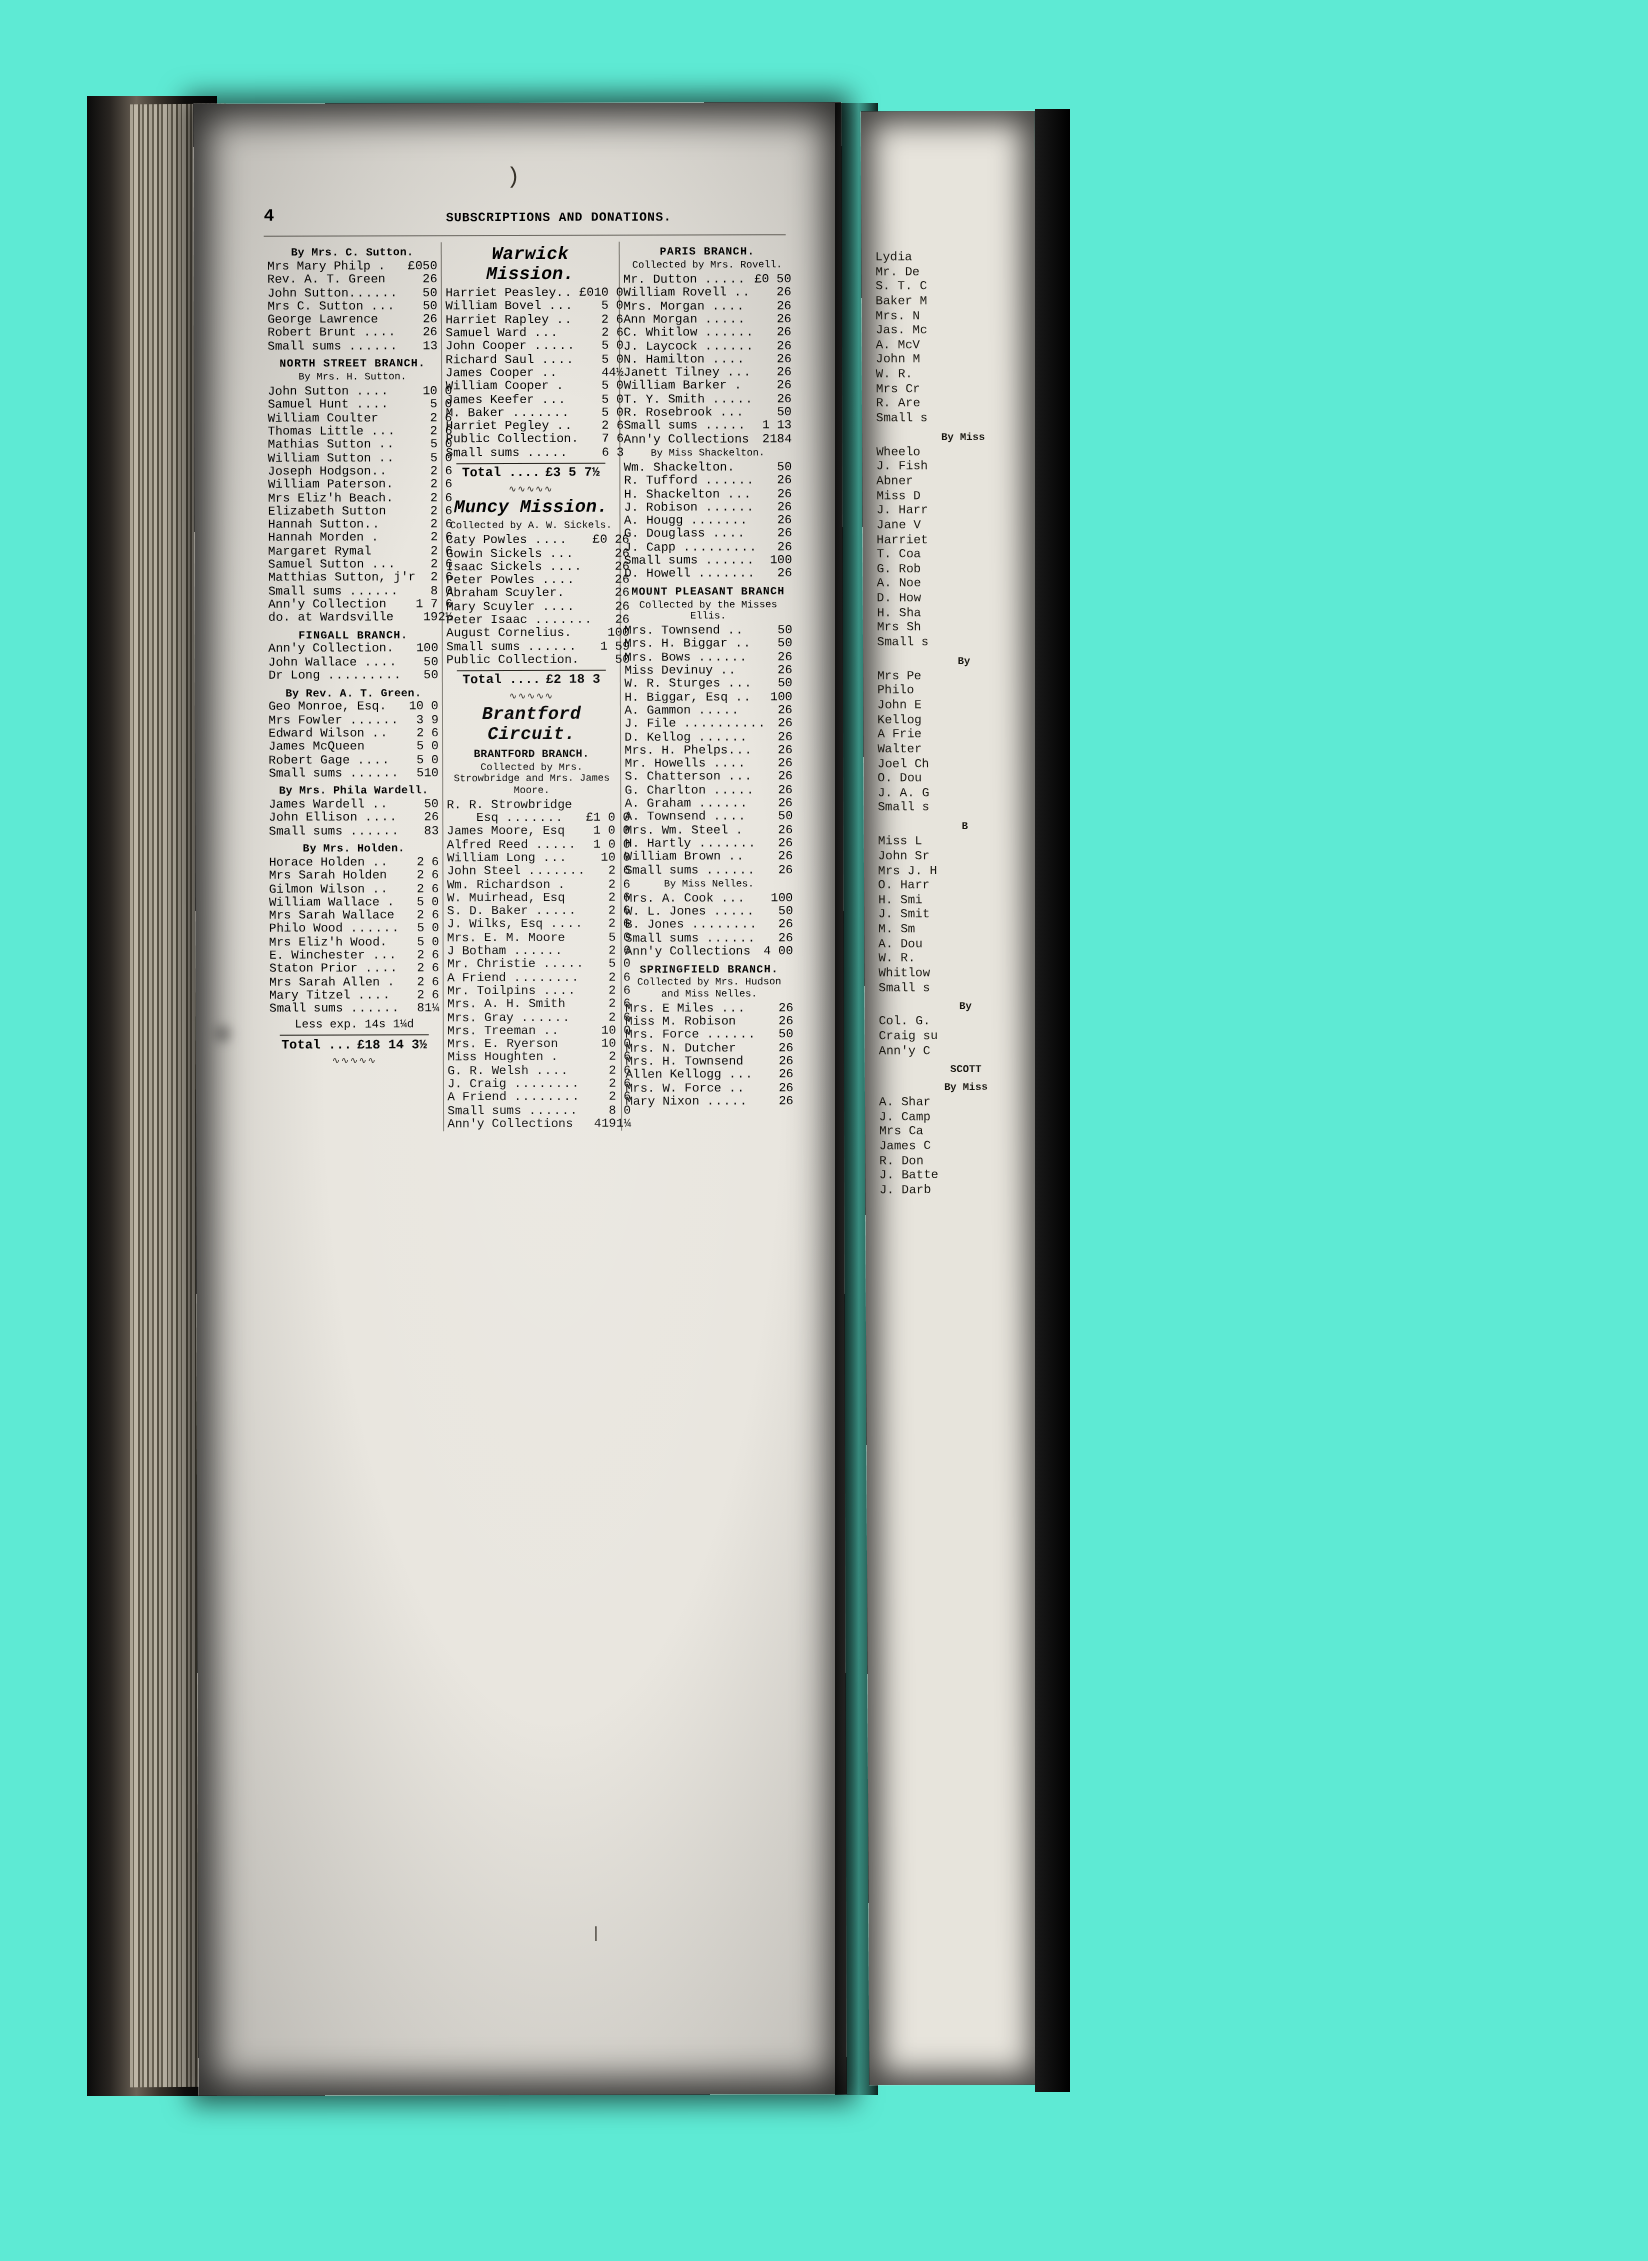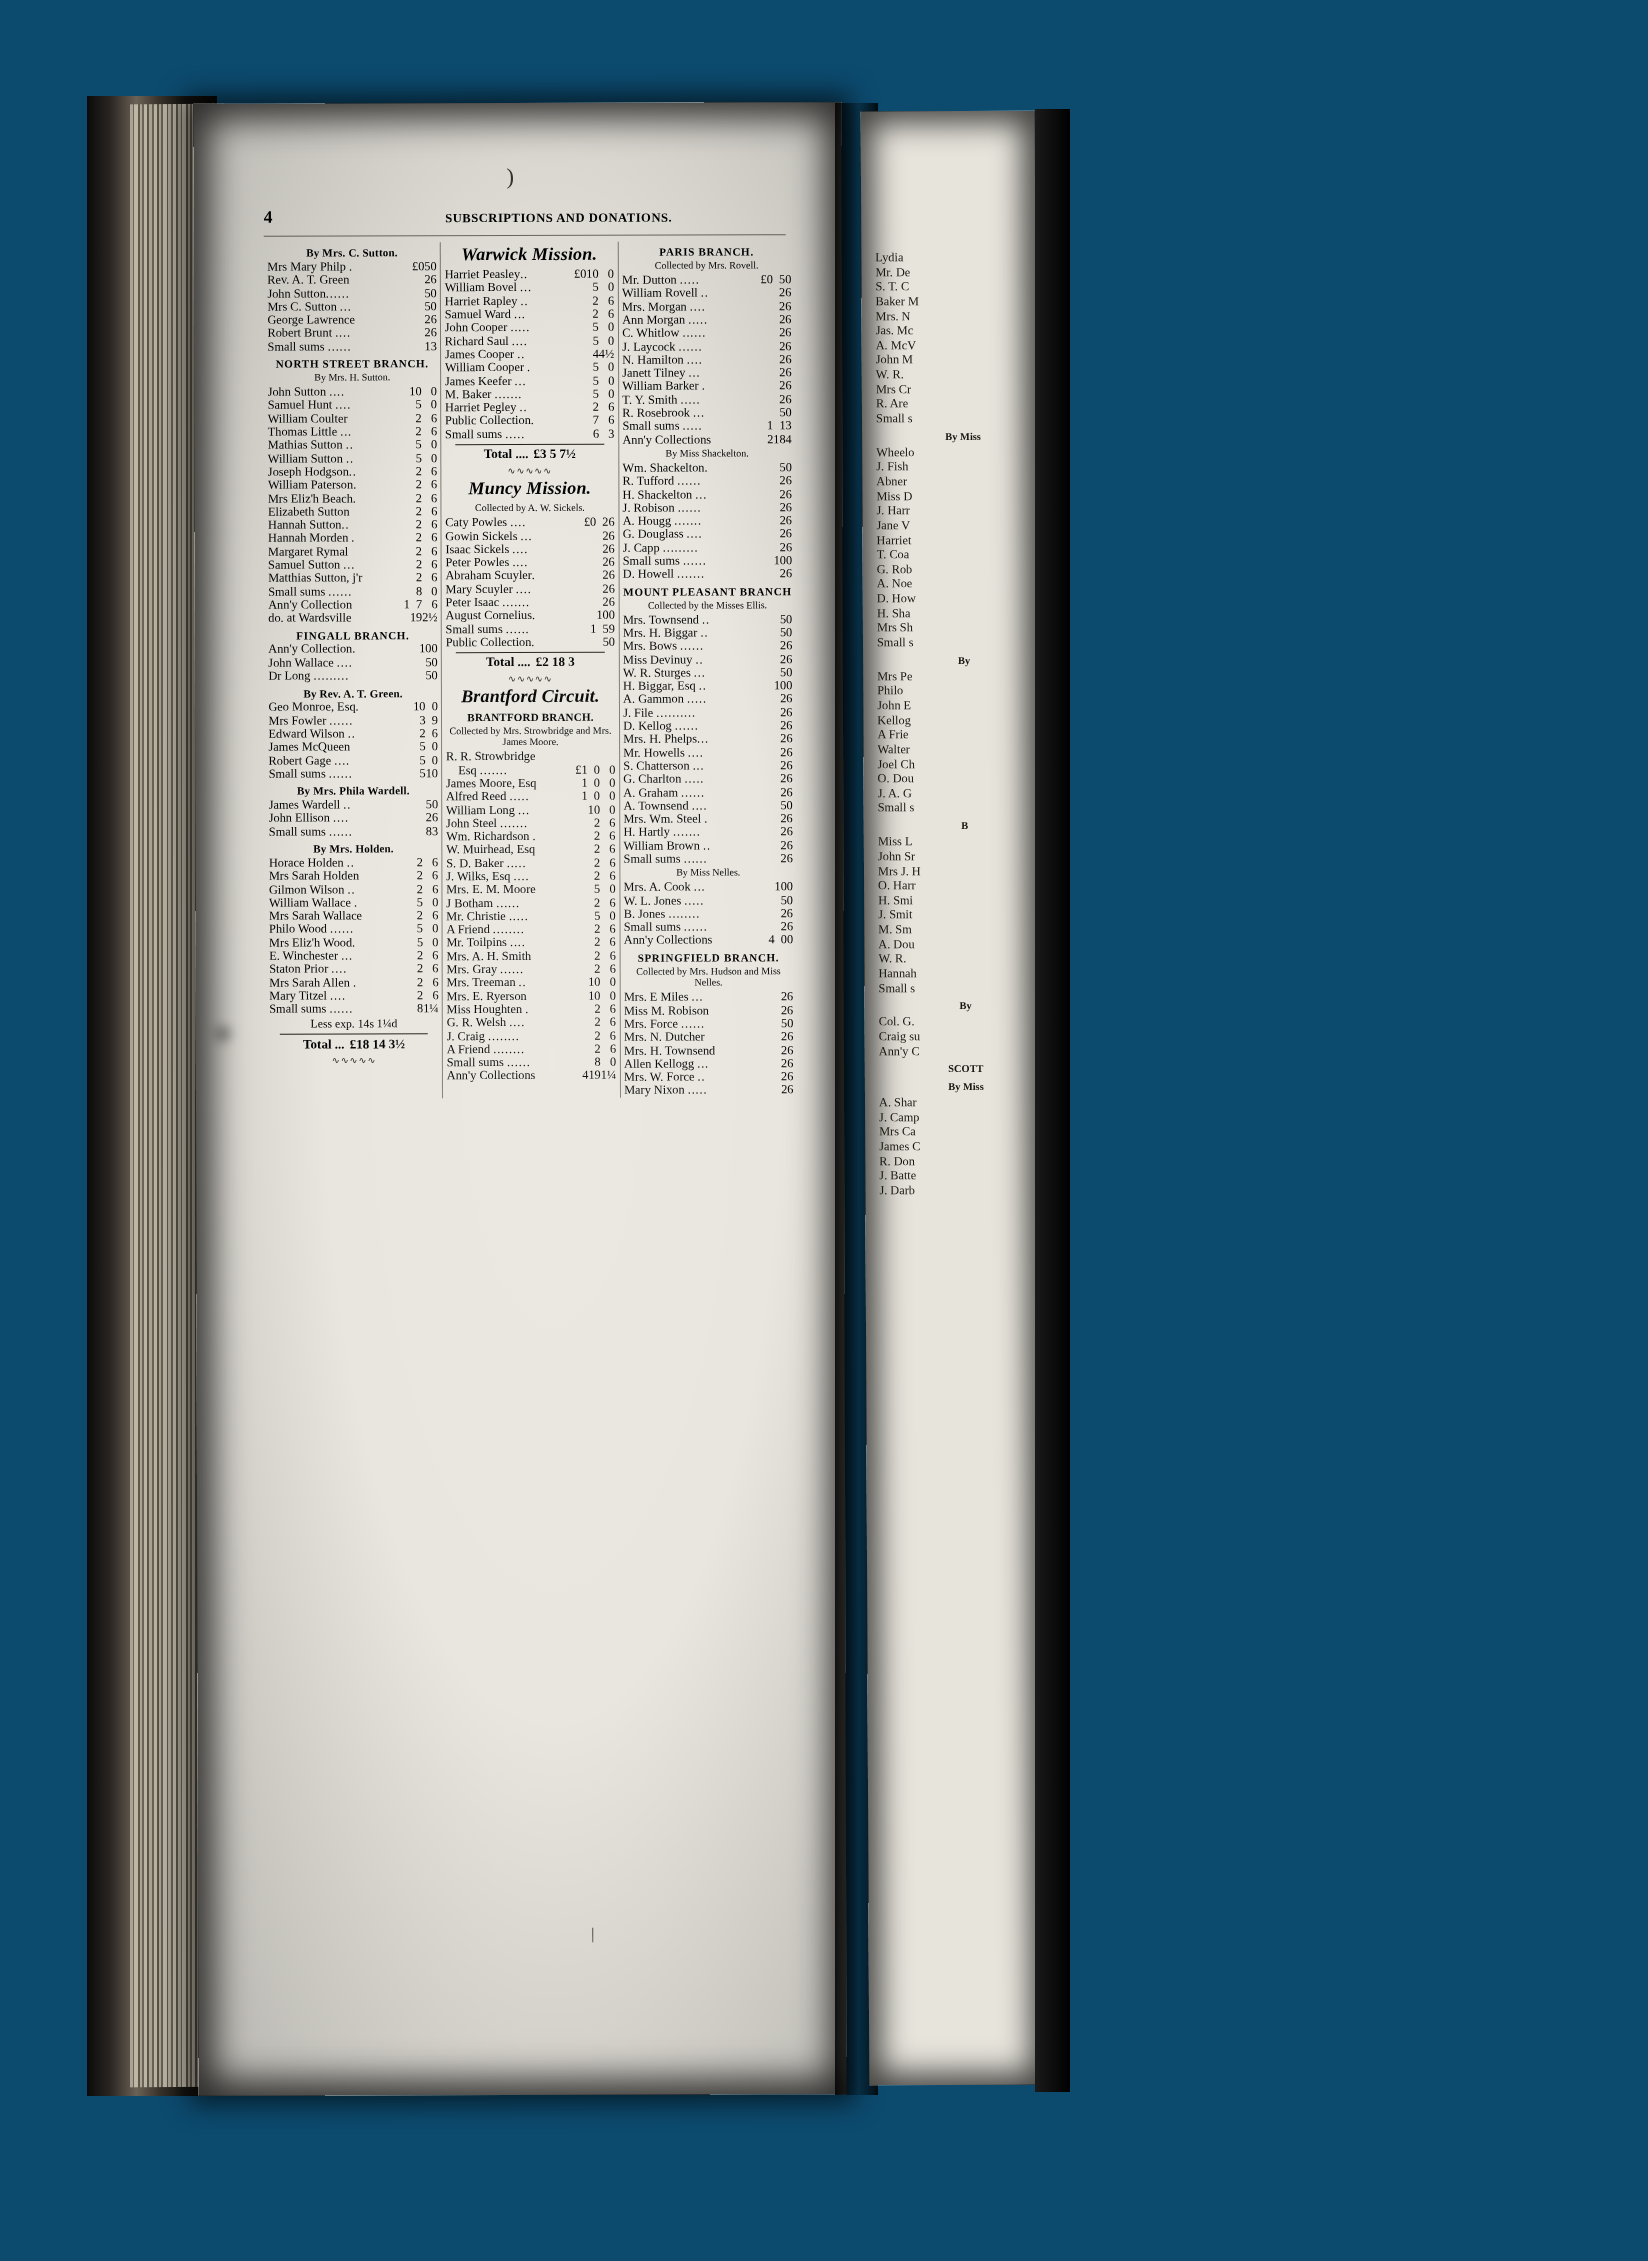--- a/index.html
+++ b/index.html
@@ -1,20 +1,20 @@
 <!DOCTYPE html>
 <html style="font-size:14px"><head>
 <meta charset="utf-8">
 <style>
   html,body{margin:0;padding:0;background:#000;}
   body{width:1649px;height:2261px;position:relative;overflow:hidden;
        font-family:"Liberation Serif", serif;}
 
   
-  .scan{position:absolute;inset:0;background:#0c4a6e;}
+  .scan{position:absolute;inset:0;background:#5eead4;font-family:Liberation Mono, monospace;}
 
   .binding{
     position:absolute;left:87px;top:96px;width:130px;height:2000px;
     background:linear-gradient(to right,#0a0a0a 0%,#2a2622 18%,#6b6256 38%,#3a342c 55%,#141210 75%,#060606 100%);
   }
   .edge-stack{
     position:absolute;left:130px;top:104px;width:96px;height:1983px;
     background:repeating-linear-gradient(to right,
       #b9b2a2 0px,#b9b2a2 2.6px,#6d6758 2.6px,#6d6758 4.3px,
       #cdc6b6 4.3px,#cdc6b6 7.8px,#5d5749 7.8px,#5d5749 9.6px);
@@ -1314,21 +1314,21 @@
         <div class="hd">B</div>
         <div class="it">Miss L</div>
         <div class="it">John Sr</div>
         <div class="it">Mrs J. H</div>
         <div class="it">O. Harr</div>
         <div class="it">H. Smi</div>
         <div class="it">J. Smit</div>
         <div class="it">M. Sm</div>
         <div class="it">A. Dou</div>
         <div class="it">W. R.</div>
-        <div class="it">Hannah</div>
+        <div class="it">Whitlow</div>
         <div class="it">Small s</div>
         <div class="hd">By</div>
         <div class="it">Col. G.</div>
         <div class="it">Craig su</div>
         <div class="it">Ann'y C</div>
         <div class="hd">SCOTT</div>
         <div class="hd">By Miss</div>
         <div class="it">A. Shar</div>
         <div class="it">J. Camp</div>
         <div class="it">Mrs Ca</div>

